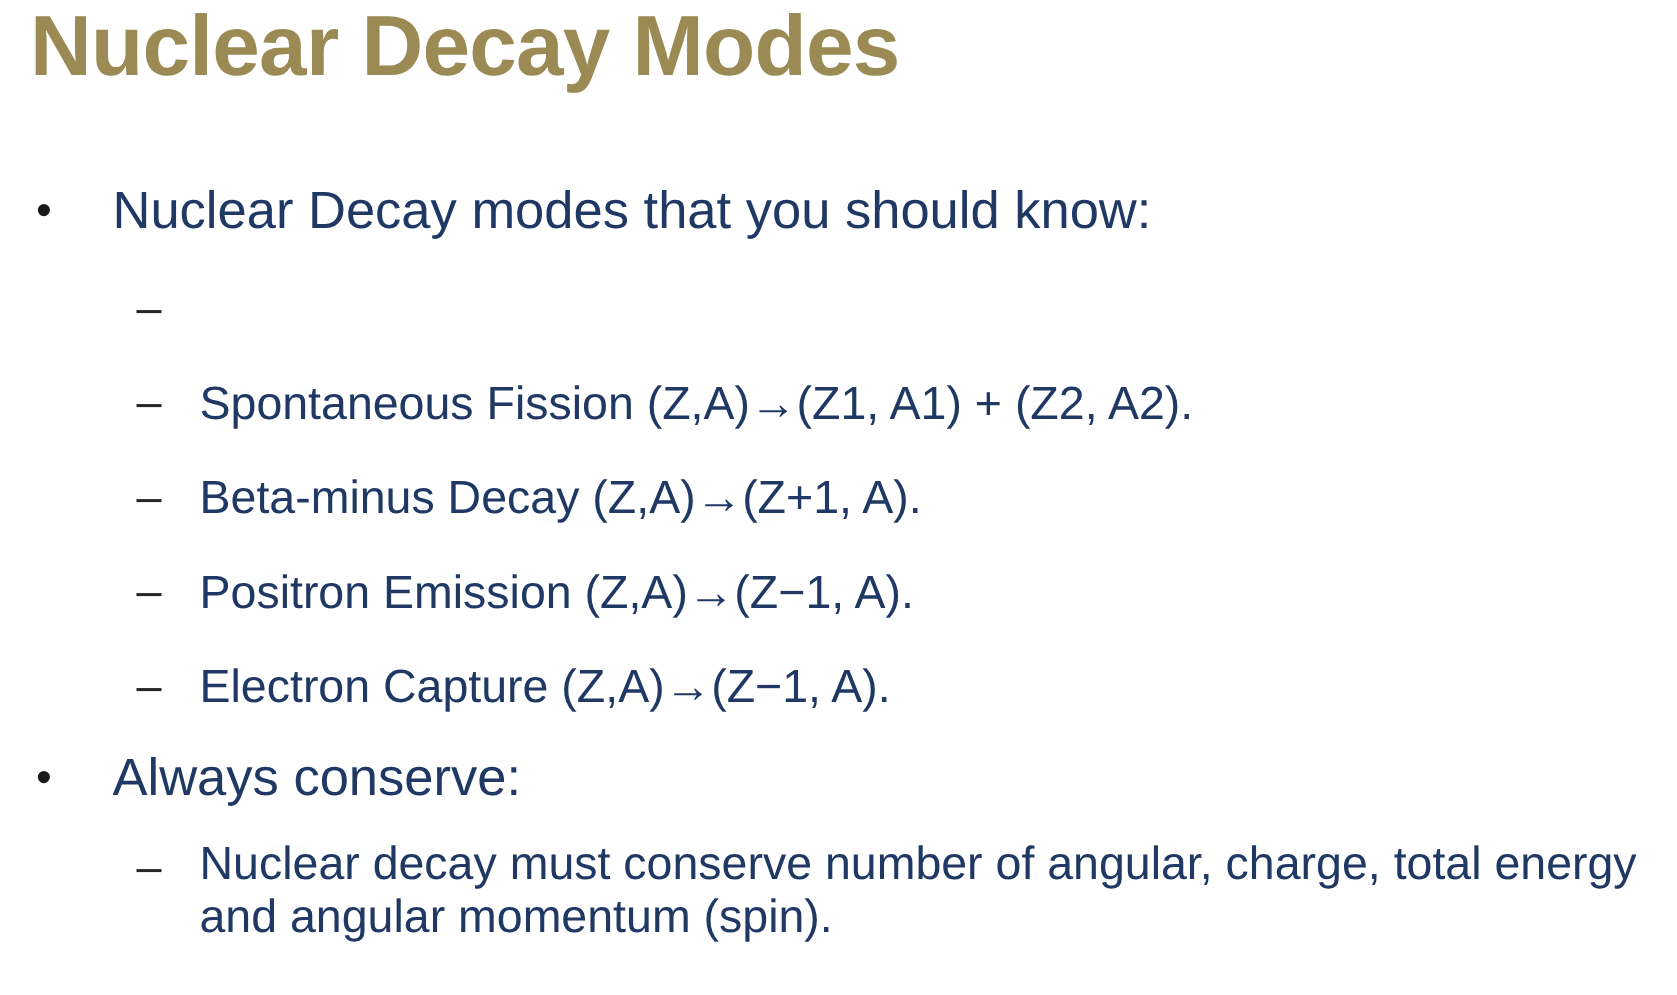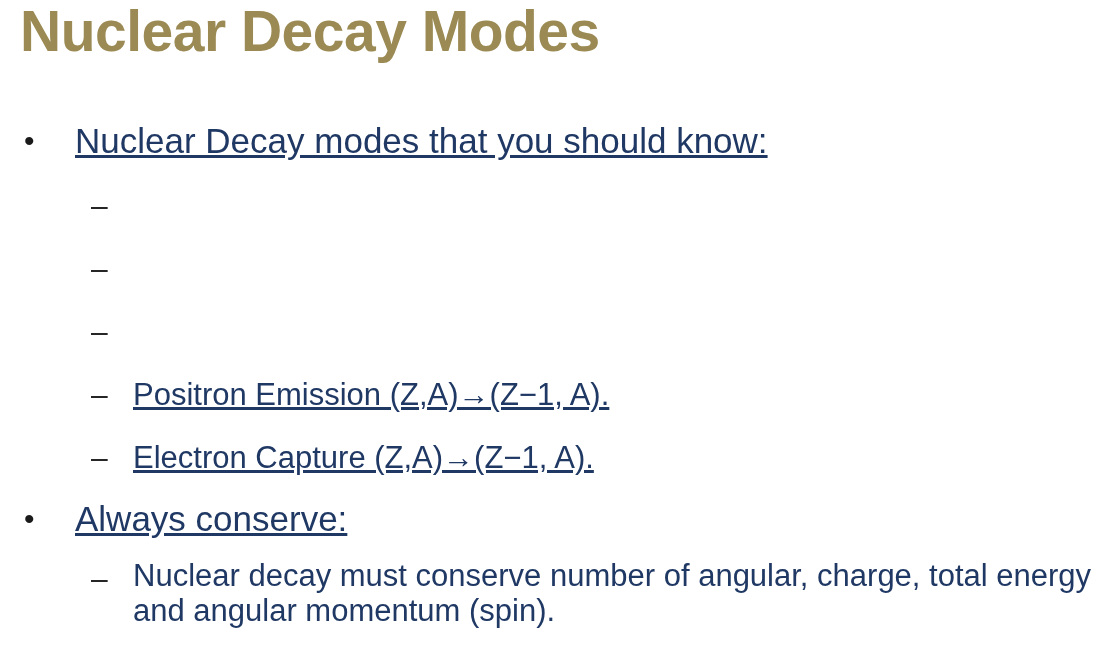--- a/index.html
+++ b/index.html
@@ -90,21 +90,21 @@
   }
 
   .lvl2.tight .btext {
     line-height: 35px;
   }
 
   .spacer-1 { height: 15px; }
   .spacer-2 { height: 14px; }
   .spacer-3 { height: 10px; }
 
-  .nowrap { white-space: nowrap; text-decoration: underline; }
+  .nowrap { white-space: nowrap; }
   .wrapcol { max-width: 985px; }
 </style>
 </head>
 <body>
 
 <div class="slide">
 
   <div class="slide-title">Nuclear Decay Modes</div>
 
   <div class="body-area">
@@ -117,26 +117,28 @@
     <div class="spacer-1"></div>
 
     <div class="bullet-row lvl2">
       <div class="marker">–</div>
     </div>
 
     <div class="spacer-2"></div>
 
     <div class="bullet-row lvl2">
       <div class="marker">–</div>
+      <div class="btext nowrap">Spontaneous Fission (Z,A)→(Z1, A1) + (Z2, A2).</div>
     </div>
 
     <div class="spacer-2"></div>
 
     <div class="bullet-row lvl2">
       <div class="marker">–</div>
+      <div class="btext nowrap">Beta-minus Decay (Z,A)→(Z+1, A).</div>
     </div>
 
     <div class="spacer-2"></div>
 
     <div class="bullet-row lvl2">
       <div class="marker">–</div>
       <div class="btext nowrap">Positron Emission (Z,A)→(Z−1, A).</div>
     </div>
 
     <div class="spacer-2"></div>

